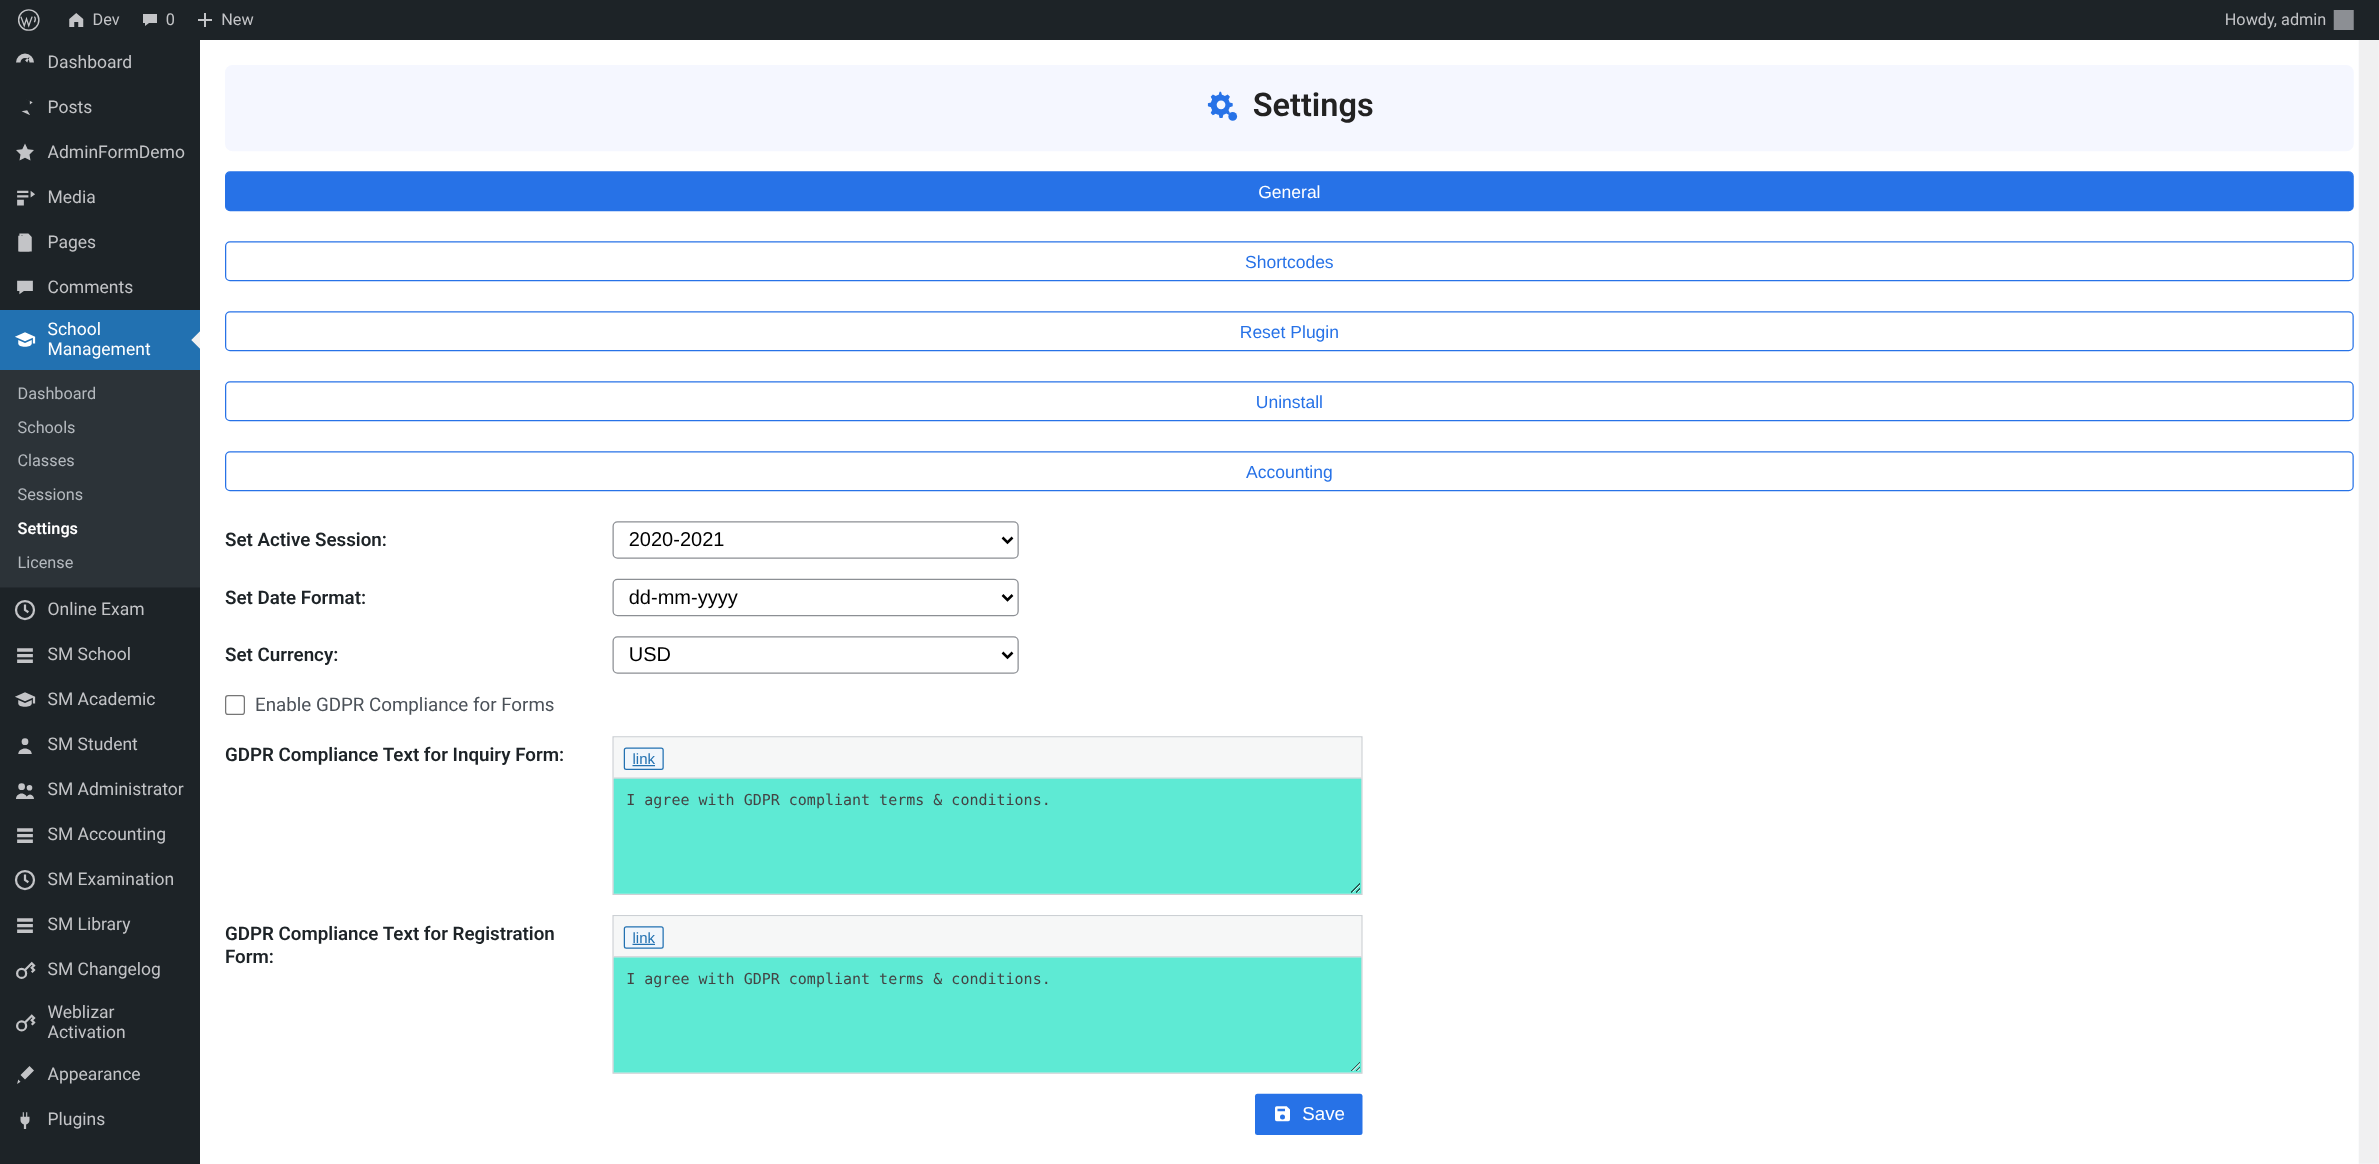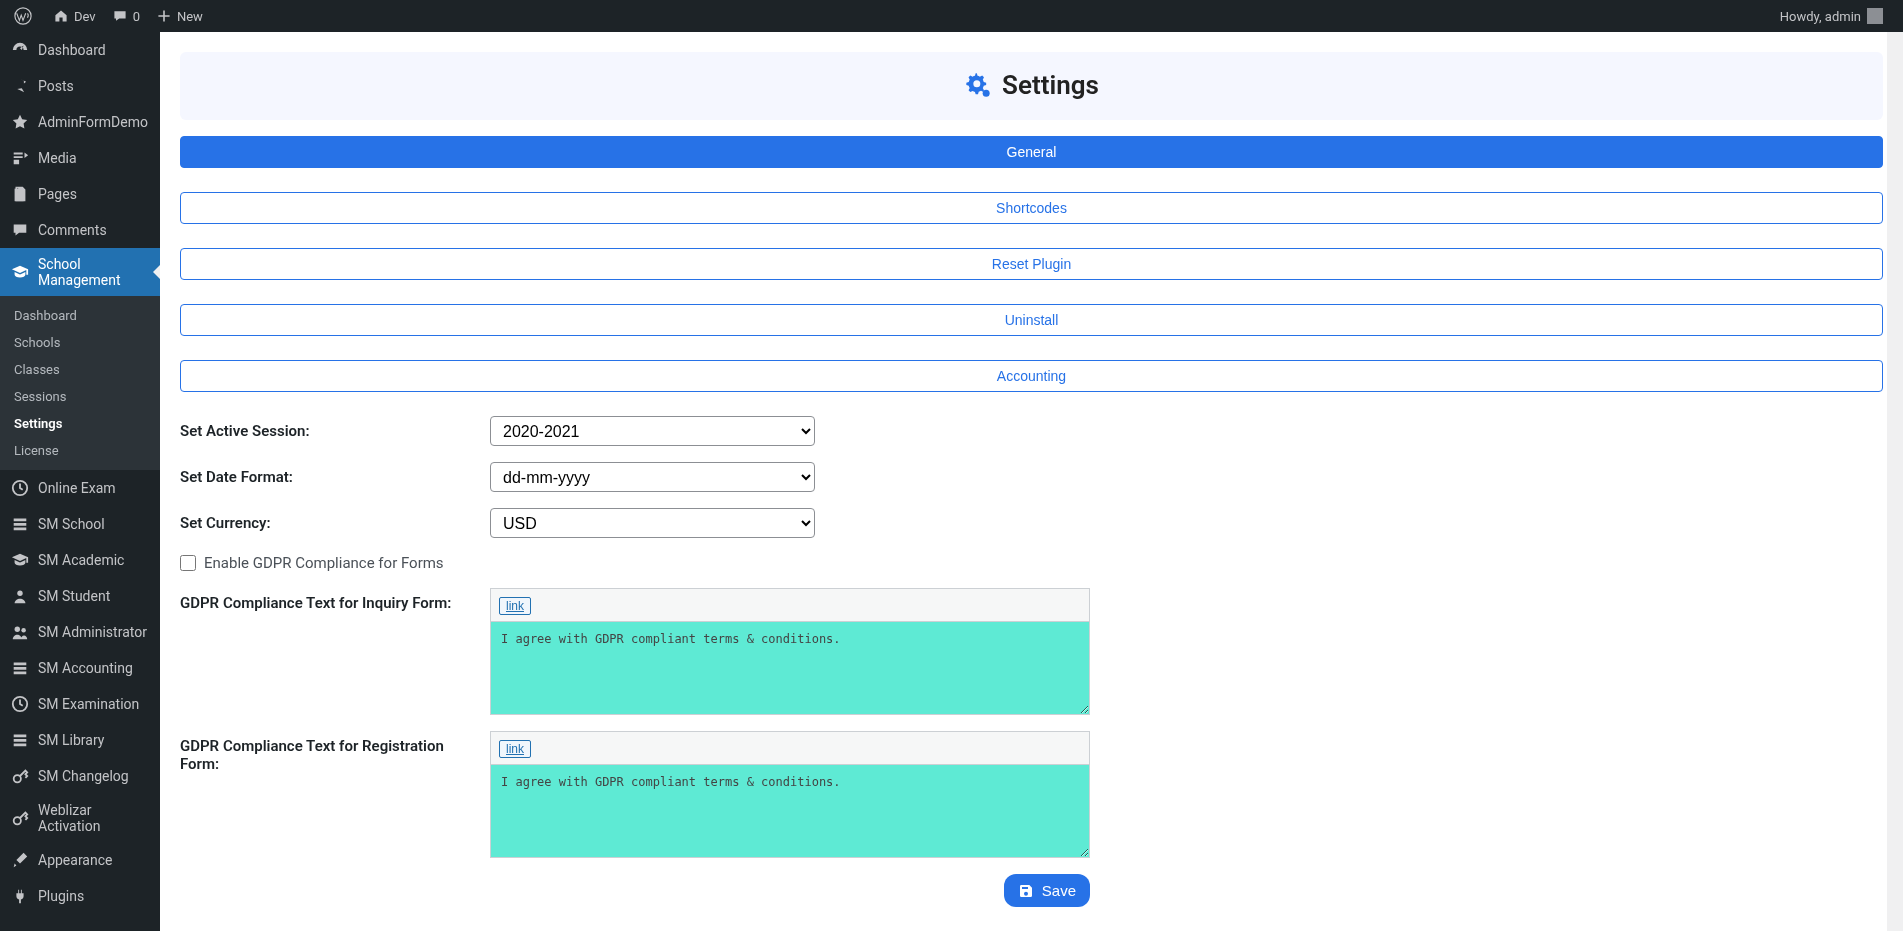--- a/index.html
+++ b/index.html
@@ -186,26 +186,25 @@
   height: 92px;
   resize: vertical;
   outline: none;
   color: #444;
 }
 .save-row { width: 910px; display: flex; justify-content: flex-end; margin-top: 10px; }
 .save-btn {
   background: #2772e7;
   color: #fff;
   border: none;
-  border-radius: 12px;
+  border-radius: 2px;
   padding: 8px 14px;
   font-size: 15px;
   cursor: pointer;
   display: inline-flex;
-  align-items: center;
   gap: 8px;
 }
 .save-btn svg { width: 16px; height: 16px; }
 
 .scroll-hint {
   position: fixed; right: 0; top: 32px; bottom: 0; width: 16px;
   background: #f0f0f1;
 }
 </style>
 </head>

